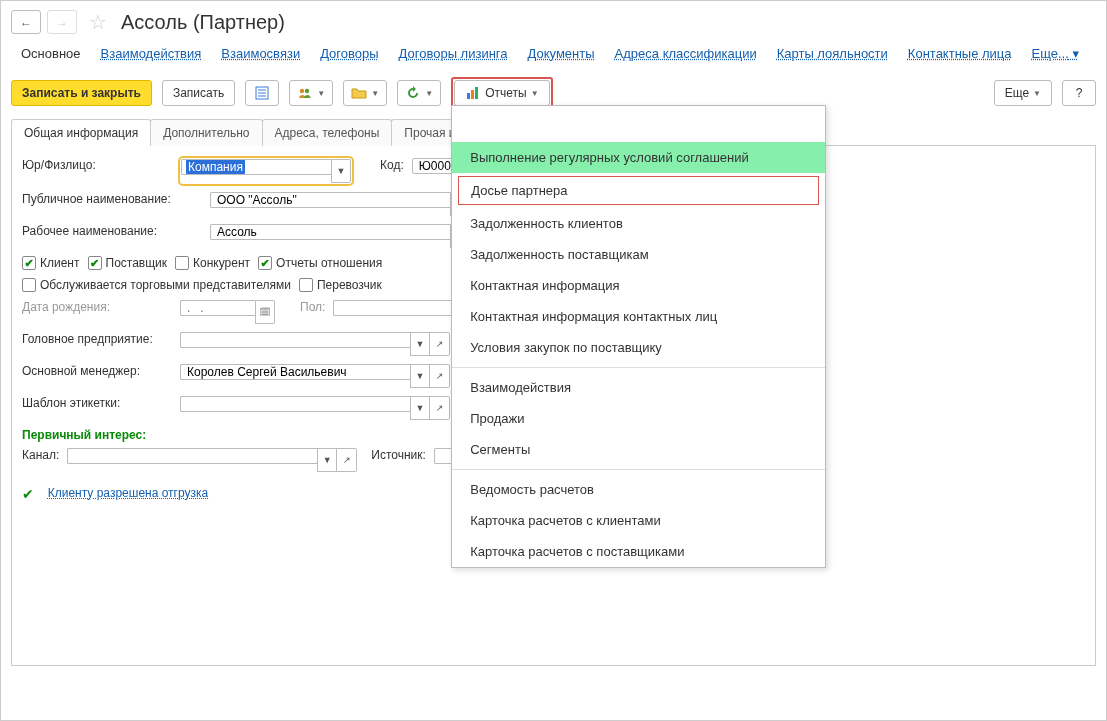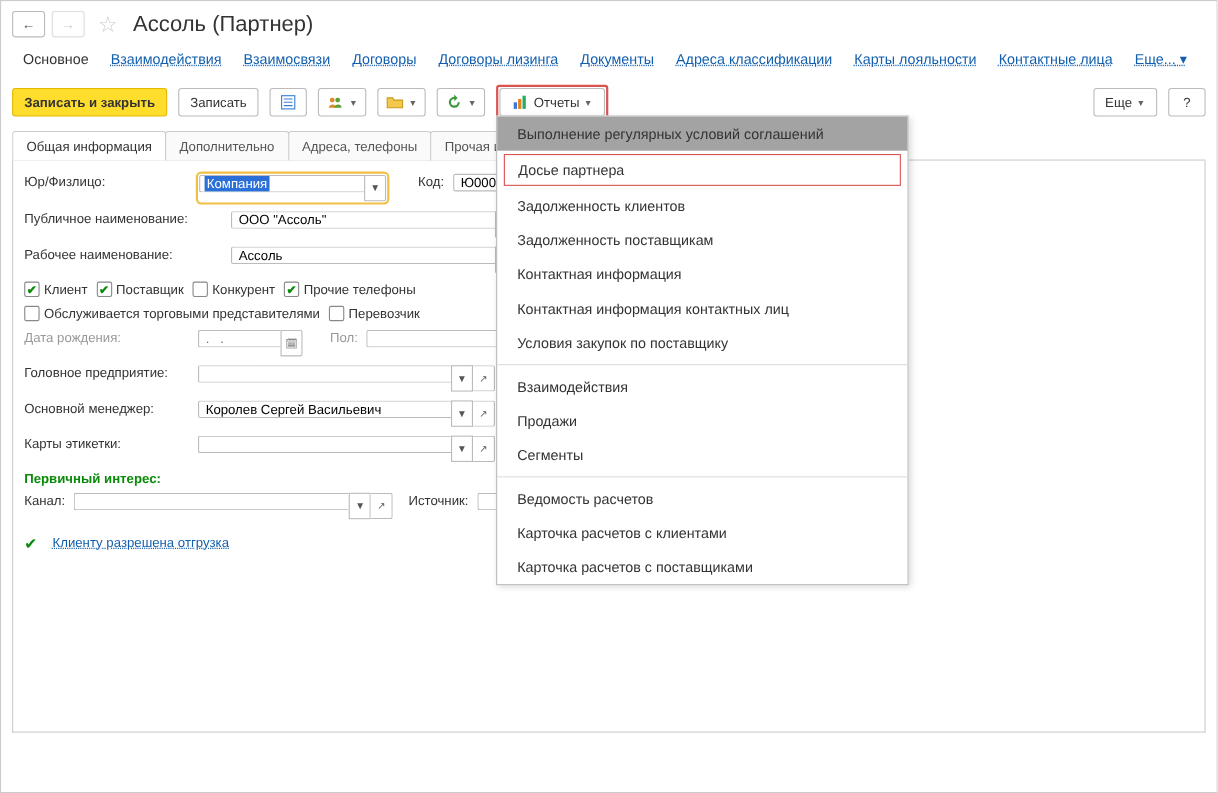--- a/index.html
+++ b/index.html
@@ -41,21 +41,21 @@
   .chk .box { width:14px; height:14px; border:1px solid #888; border-radius:2px; display:flex; align-items:center; justify-content:center; font-size:11px; color:#0a8a0a; background:#fff;}
   .chk.checked .box::before { content:"✔"; color:#0a8a0a; font-weight:bold;}
   .green-head { color:#0a8a0a; font-weight:bold; margin:0 0 6px 0;}
   .link { color:#135fae; text-decoration:underline dotted; cursor:pointer;}
   .greencheck { color:#0a8a0a; font-size:14px; margin-right:6px;}
   
   .reports-wrap { position:relative; display:inline-block;}
   .reports-btn-highlight { border:2px solid #d9534f; border-radius:3px; padding:1px; display:inline-block;}
   .dd-menu { position:absolute; top:28px; left:0; width:375px; background:#fff; border:1px solid #bbb; box-shadow:2px 2px 6px rgba(0,0,0,0.15); z-index:100;}
   .dd-item { padding:8px 18px; cursor:pointer; font-size:13px; }
-  .dd-item.highlight { background:#a3a3a3; }
+  .dd-item.highlight { background:#86efac;margin-top:36px; }
   .dd-item.redbox { border:1px solid #d9534f; margin:3px 6px; padding:6px 12px;}
   .dd-sep { height:1px; background:#ddd; margin:4px 0;}
   .icon-svg { width:16px; height:16px; }
   .cal-icon { color:#999; font-size:13px;}
 </style>
 </head>
 <body>
 
 <div class="window">
 
@@ -205,21 +205,21 @@
       <label class="chk checked">
           <span class="box"></span>
           <span>Поставщик</span>
         </label>
       <label class="chk">
           <span class="box"></span>
           <span>Конкурент</span>
         </label>
       <label class="chk checked">
           <span class="box"></span>
-          <span>Прочие телефоны</span>
+          <span>Отчеты отношения</span>
         </label>
     </div>
 
     <div class="row">
       <label class="chk">
           <span class="box"></span>
           <span>Обслуживается торговыми представителями</span>
         </label>
       <label class="chk">
           <span class="box"></span>
@@ -260,21 +260,21 @@
       <span class="combo">
         <span class="input" style="width:230px;">
             <input value="Королев Сергей Васильевич" style="">
           </span>
         <span class="cb-btn">▼</span>
         <span class="cb-btn">↗</span>
       </span>
     </div>
 
     <div class="row">
-      <span class="lbl" style="width:150px;">Карты этикетки:</span>
+      <span class="lbl" style="width:150px;">Шаблон этикетки:</span>
       <span class="combo">
         <span class="input" style="width:230px;">
             <input value="" style="">
           </span>
         <span class="cb-btn">▼</span>
         <span class="cb-btn">↗</span>
       </span>
     </div>
 
     <div class="green-head">Первичный интерес:</div>

